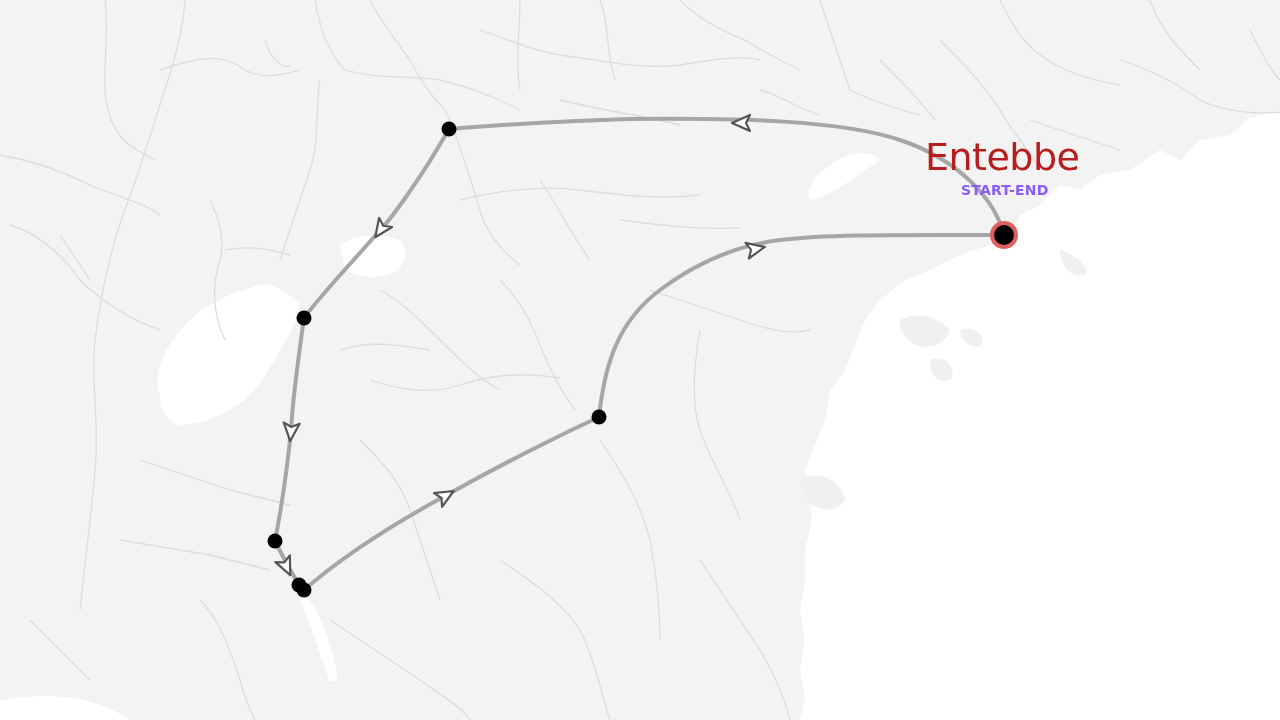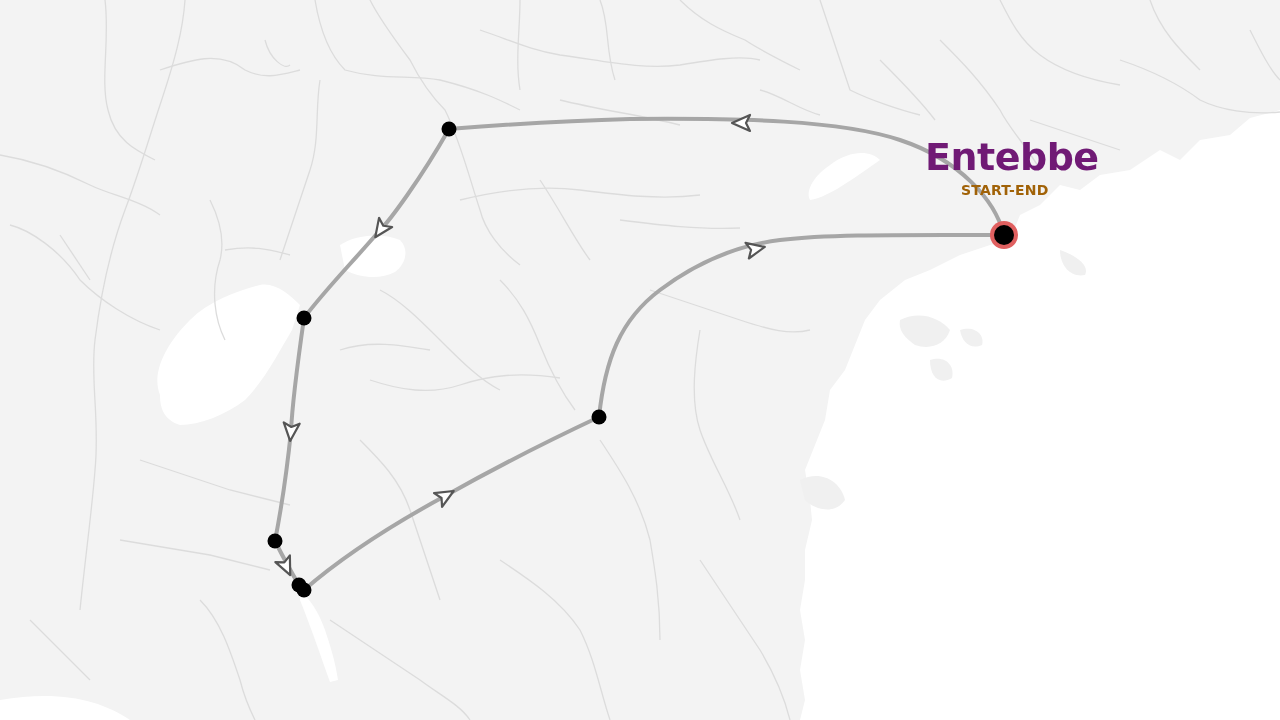--- a/index.html
+++ b/index.html
@@ -1,19 +1,19 @@
 <!DOCTYPE html>
 <html><head>
 <meta charset="utf-8">
 <style>
   html, body { margin: 0; padding: 0; }
   body { width: 1280px; height: 720px; overflow: hidden; background: #f3f3f3; position: relative; font-family: "DejaVu Sans", "Liberation Sans", sans-serif; }
   #map { position: absolute; left: 0; top: 0; width: 1280px; height: 720px; }
-  .label-city { position: absolute; font-weight: bold; font-size: 38px; color: #701a75; letter-spacing: -0.5px; line-height: 1; white-space: nowrap; }
-  .label-tag { position: absolute; font-weight: bold; font-size: 14px; color: #a16207; line-height: 1; white-space: nowrap; letter-spacing: 0.2px; }
+  .label-city { position: absolute; font-weight: normal; font-size: 38px; color: #b91c1c; letter-spacing: -0.5px; line-height: 1; white-space: nowrap; }
+  .label-tag { position: absolute; font-weight: bold; font-size: 14px; color: #8b5cf6; line-height: 1; white-space: nowrap; letter-spacing: 0.2px; }
 </style>
 </head>
 <body>
 
 <svg id="map" viewBox="0 0 1280 720" xmlns="http://www.w3.org/2000/svg">
 
   <rect x="0" y="0" width="1280" height="720" fill="#f3f3f3"></rect>
 
   <g fill="#ffffff">
     <path d="M1280 110 L1250 118 L1230 135 L1200 140 L1180 160 L1160 150 L1130 170 L1100 175 L1080 190 L1060 185 L1040 205 L1020 215 L1010 240 L990 245 L960 255 L930 270 L905 280 L880 300 L865 320 L855 345 L845 370 L830 390 L825 420 L815 445 L805 470 L810 500 L812 520 L805 550 L805 580 L800 610 L805 640 L800 670 L805 700 L800 720 L1280 720 Z"></path>

